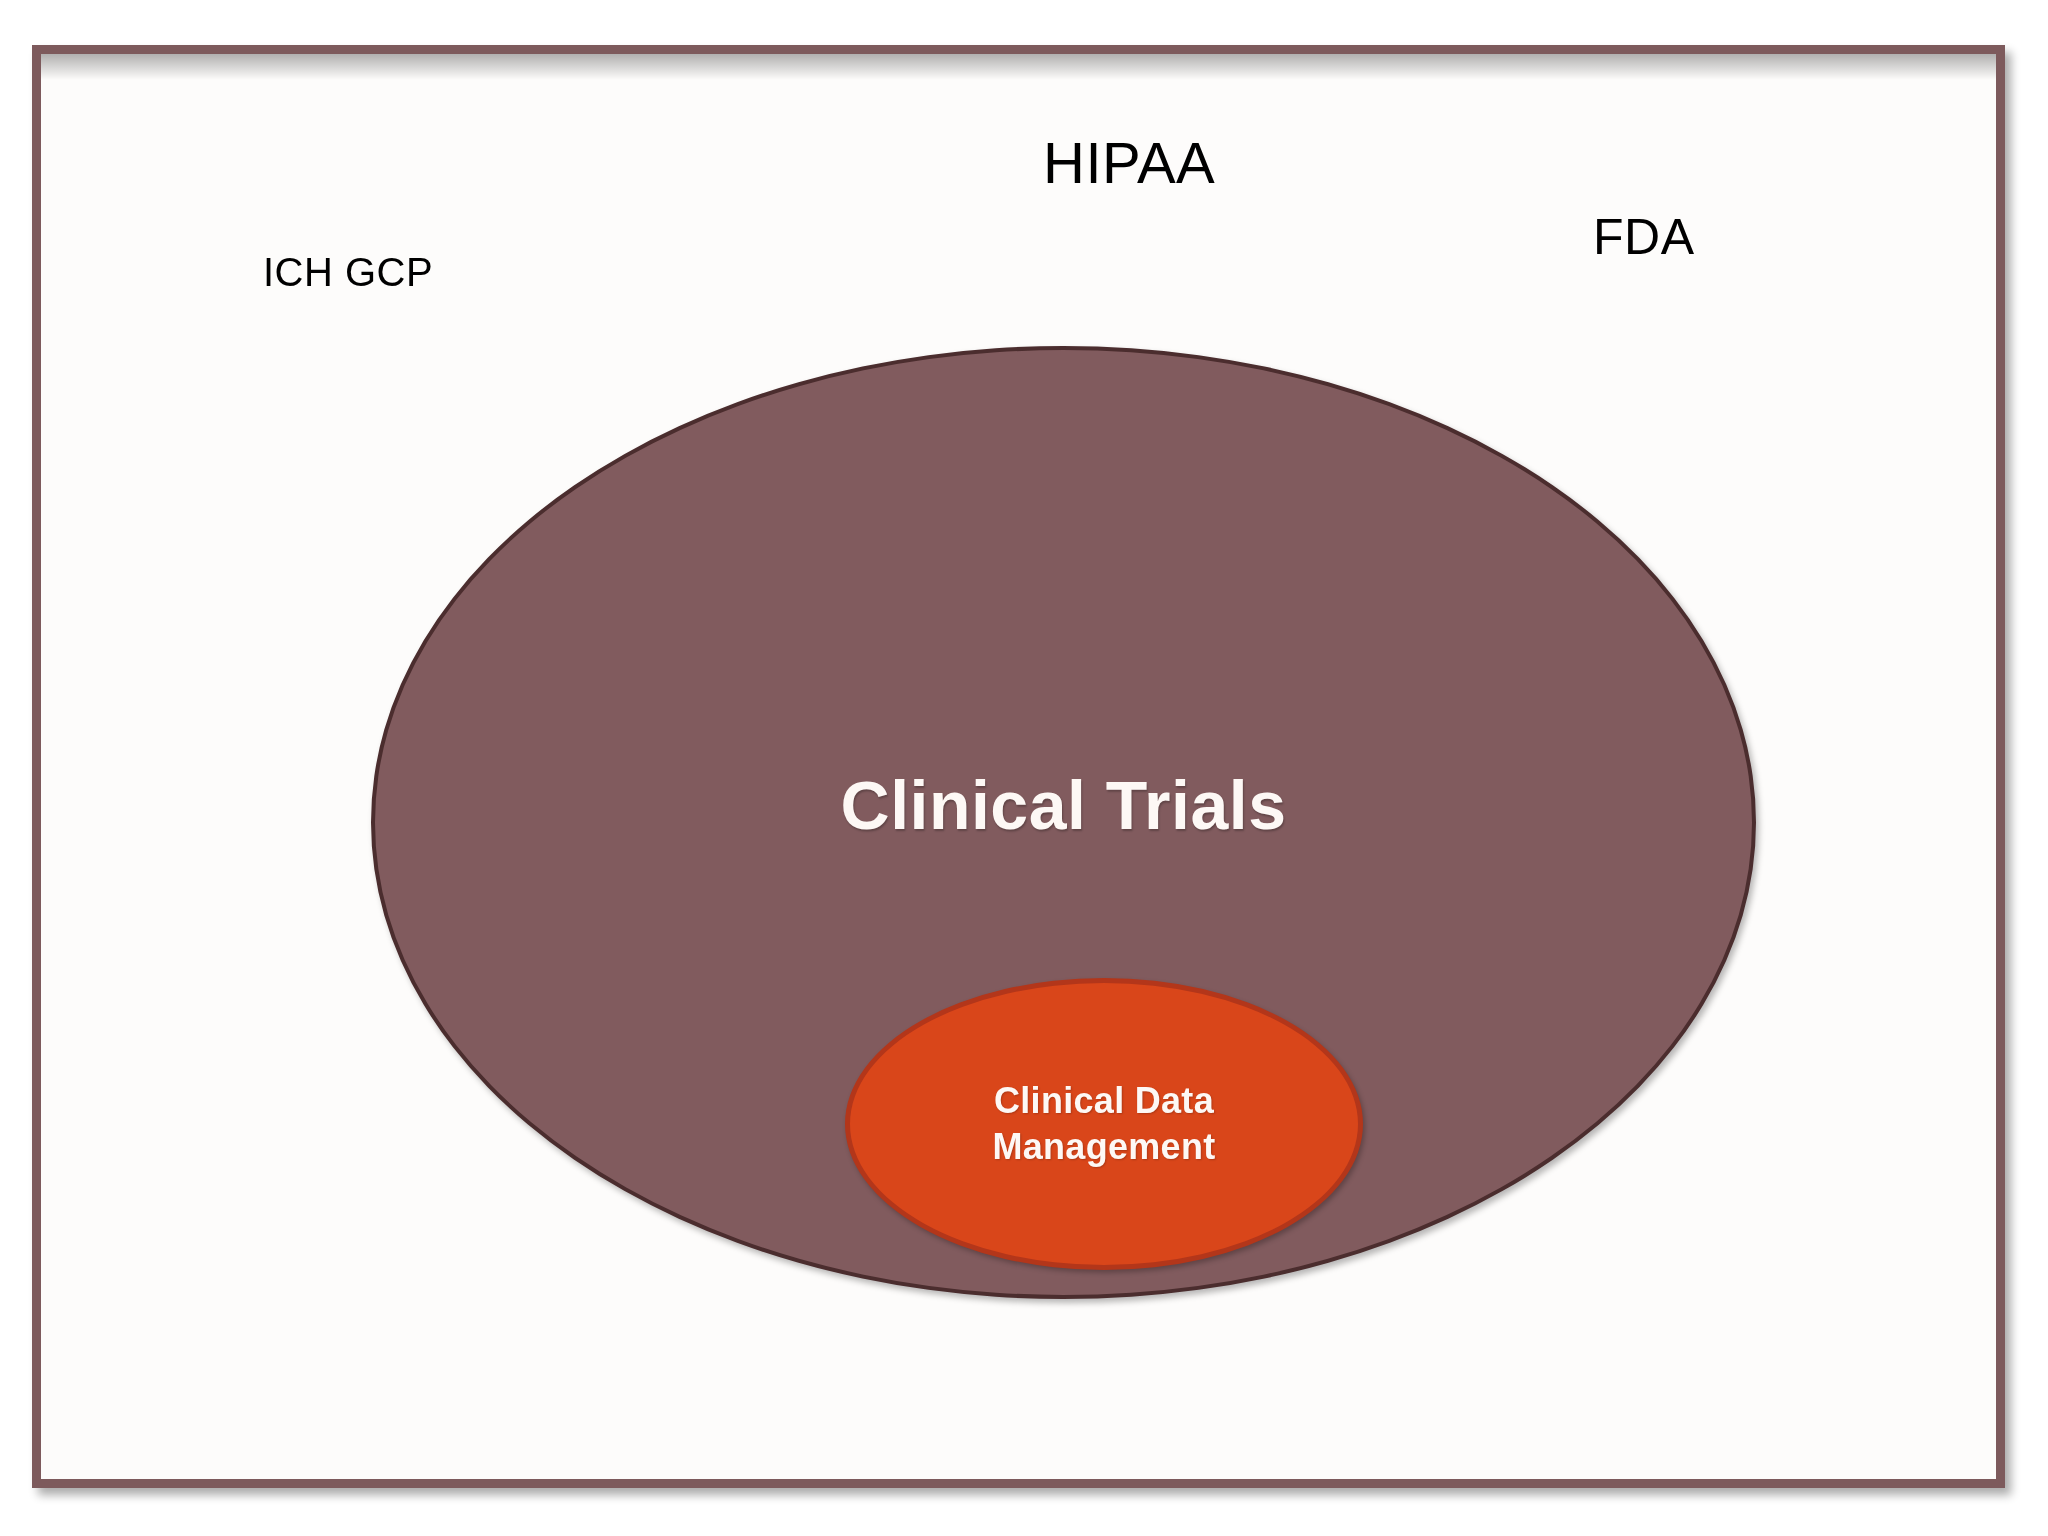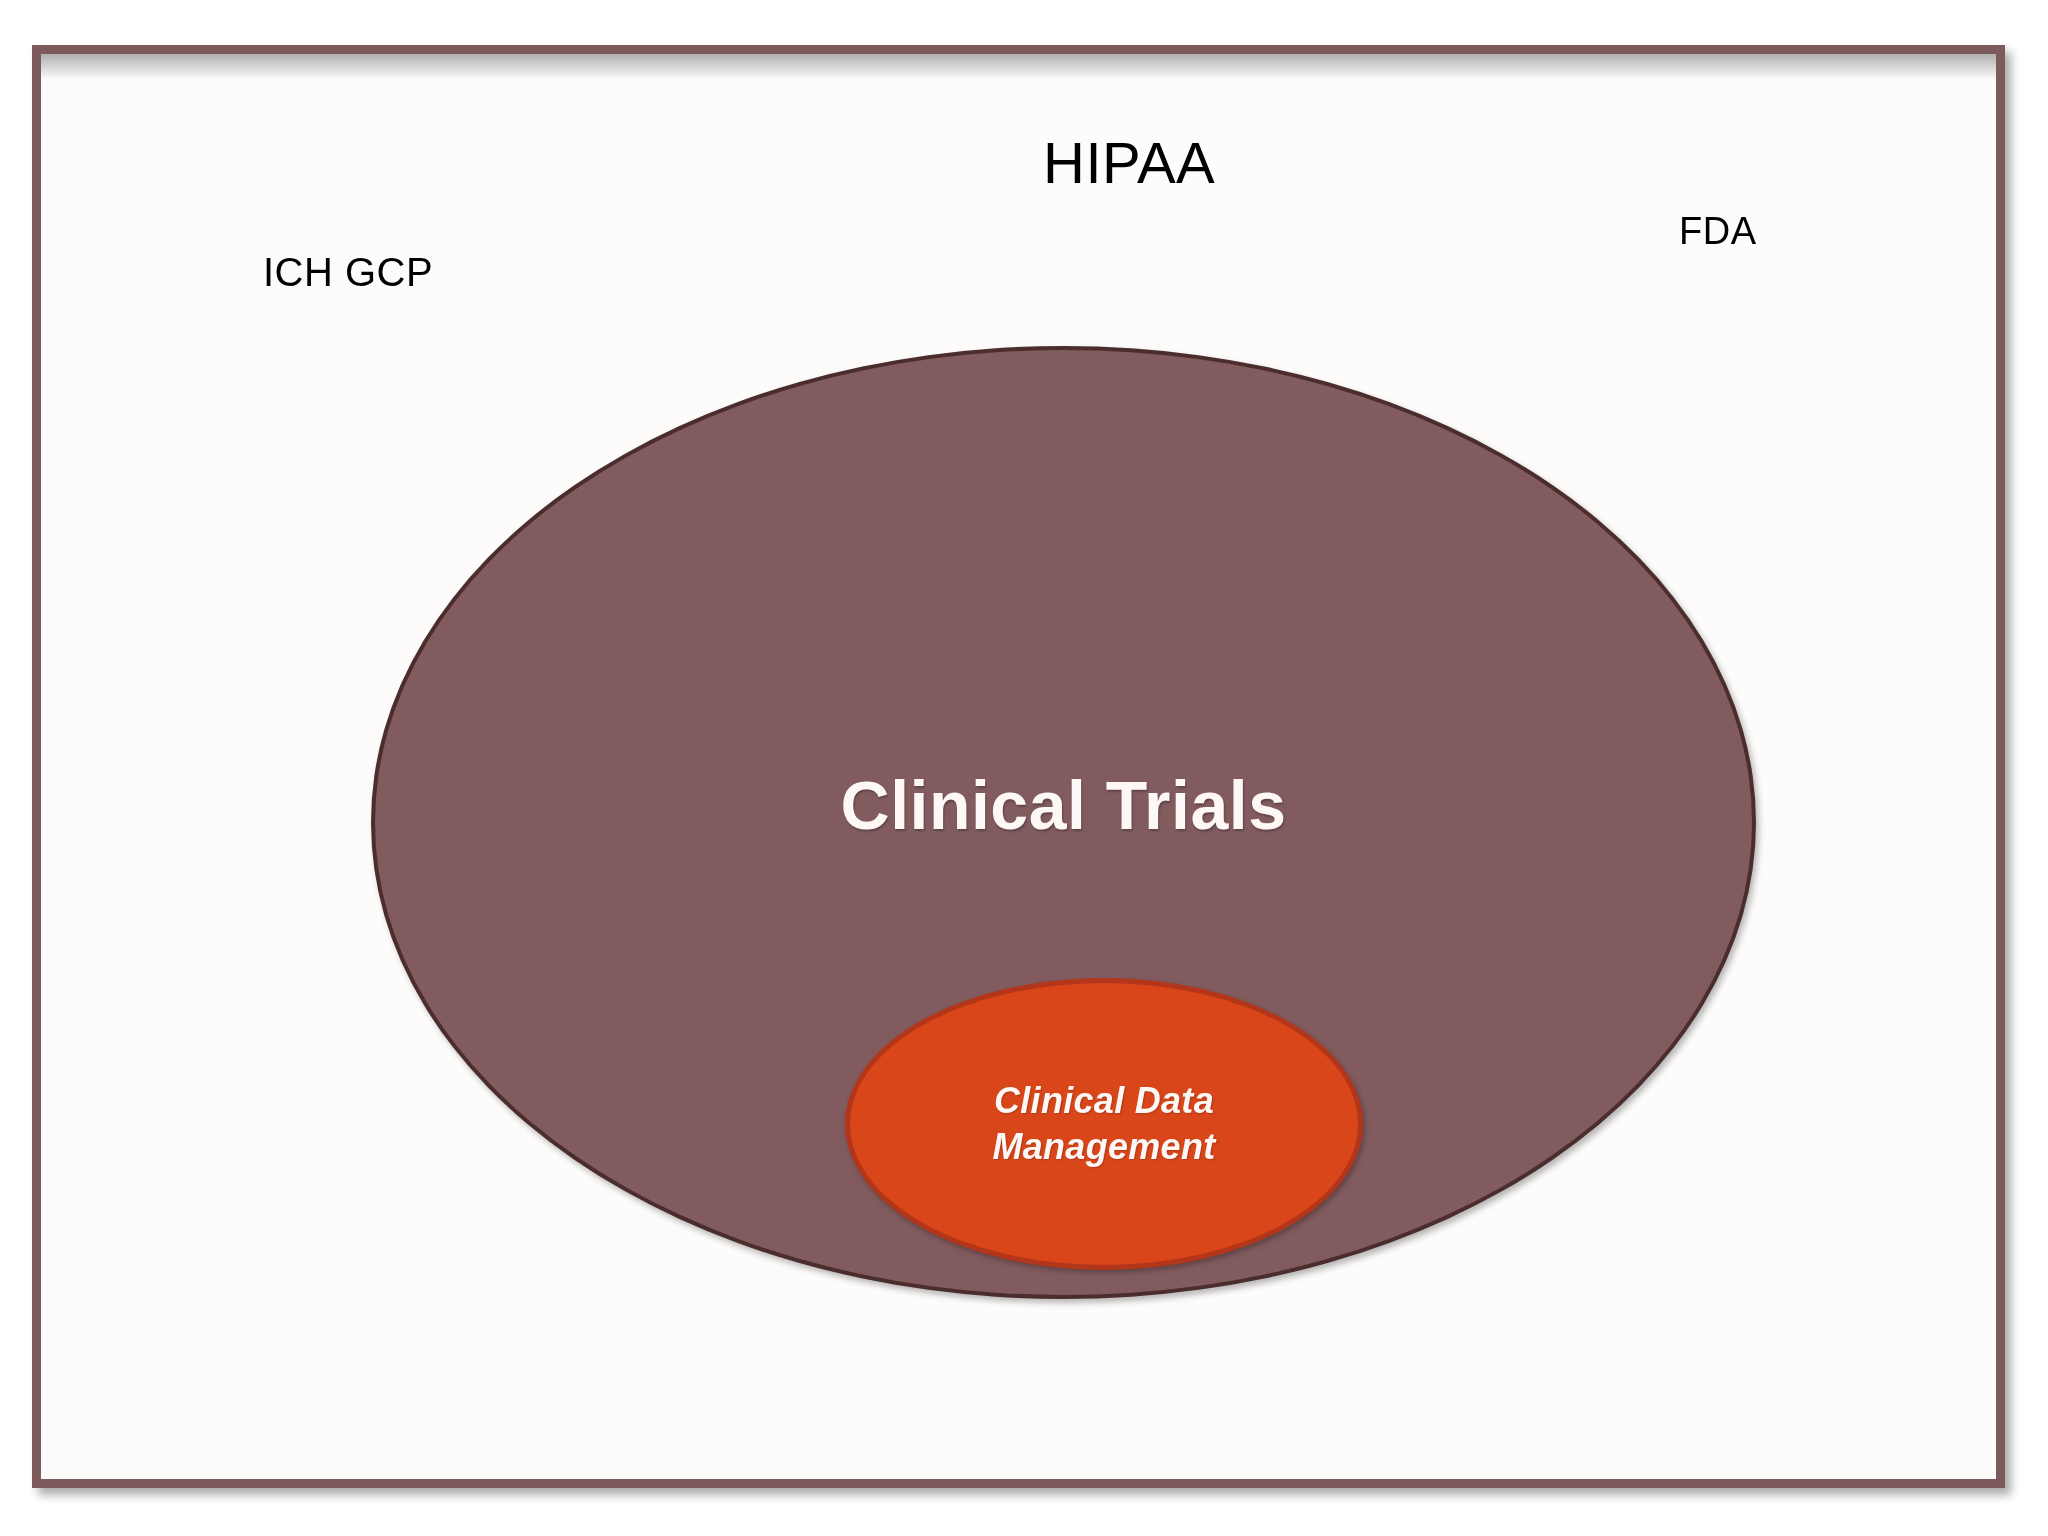--- a/index.html
+++ b/index.html
@@ -50,23 +50,23 @@
     font-size: 40px;
     letter-spacing: 0.5px;
   }
   #label-hipaa {
     left: 1043px;
     top: 134px;
     font-size: 58px;
     letter-spacing: 0.5px;
   }
   #label-fda {
-    left: 1679px;
+    left: 1593px;
     top: 212px;
-    font-size: 38px;
+    font-size: 50px;
     letter-spacing: 0.5px;
   }
 
   
   #ellipse-clinical-trials {
     position: absolute;
     left: 330px;
     top: 292px;
     width: 1385px;
     height: 953px;
@@ -110,21 +110,20 @@
     color: #fdf8f5;
     font-weight: bold;
     font-size: 36px;
     line-height: 1.28;
     text-align: center;
     letter-spacing: 0.3px;
     text-shadow: 1px 1px 2px rgba(0,0,0,0.2);
   }
   #label-clinical-data-management .cdm-line {
     display: block;
-    font-style: italic;
   }
 </style>
 </head>
 <body>
 
 <div id="canvas">
 
   <div id="frame">
 
     <div id="frame-inner-shade"></div>

